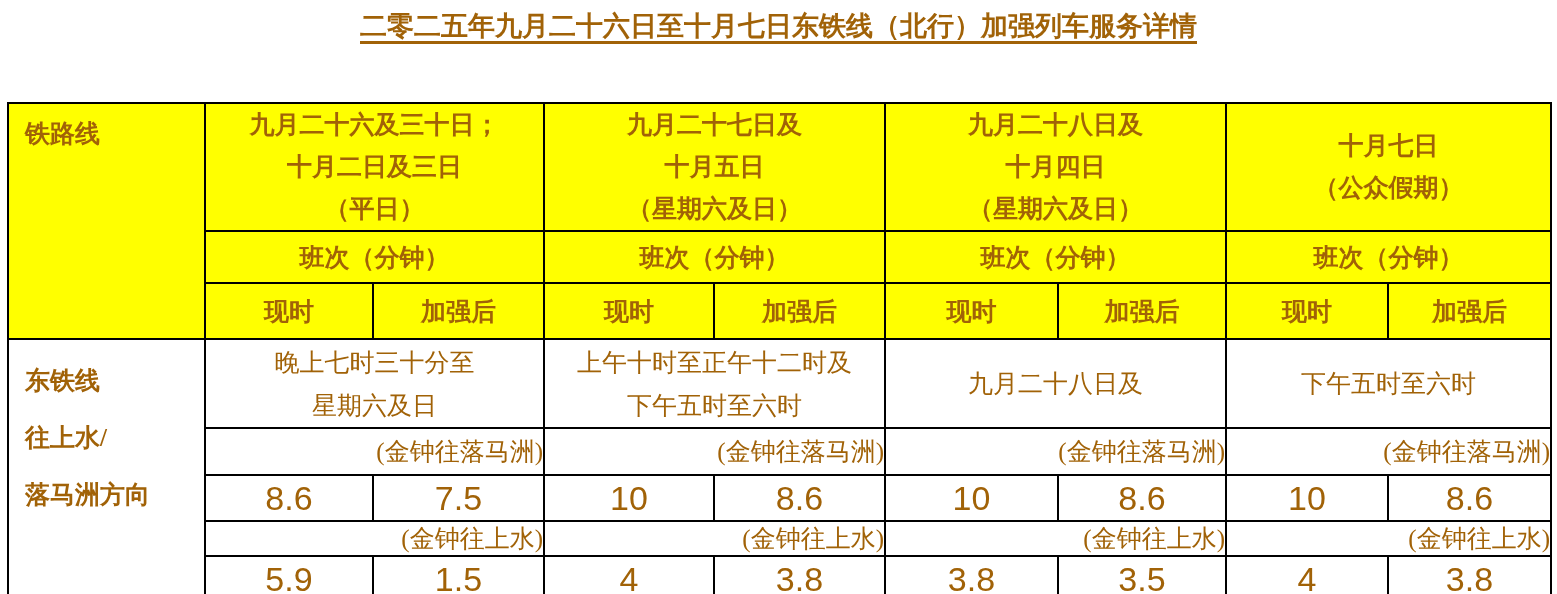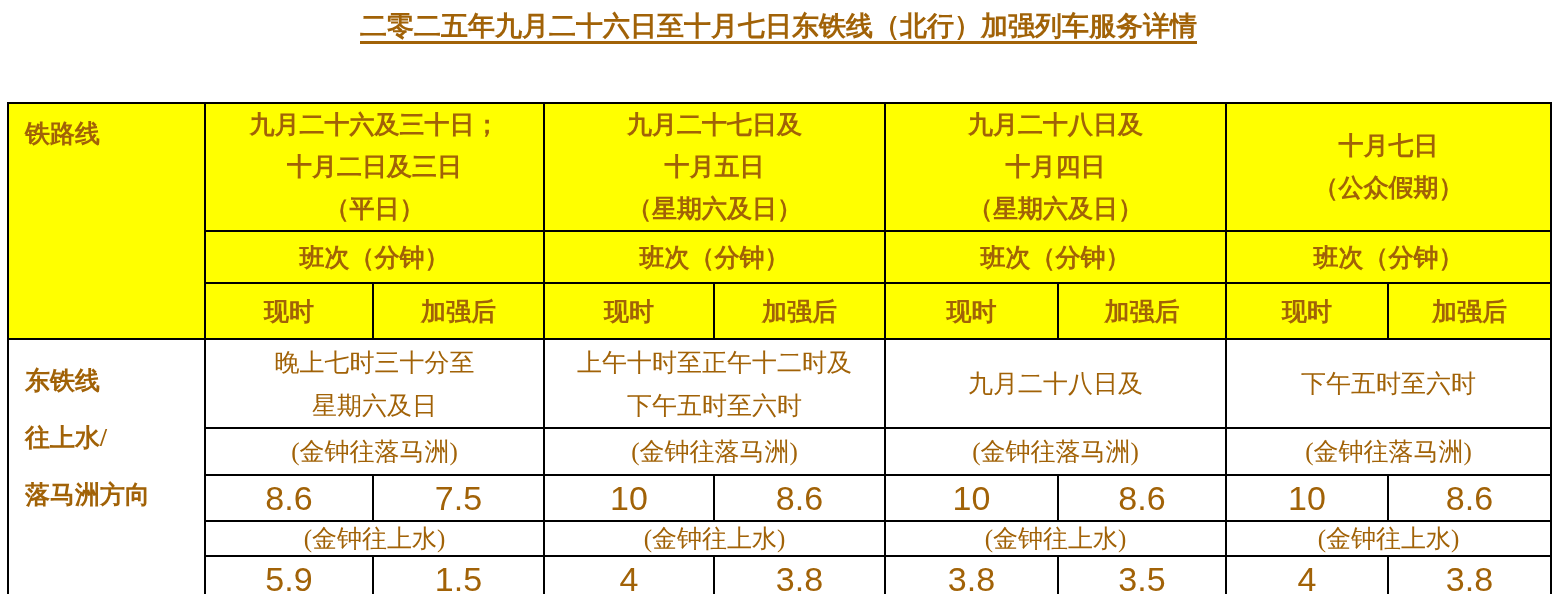--- a/index.html
+++ b/index.html
@@ -70,20 +70,21 @@
     padding: 12px 0 0 16px;
     font-weight: bold;
     line-height: 57px;
     background: #ffffff;
   }
   .time {
     line-height: 43px;
   }
   .dir {
     line-height: normal;
+    text-align: right;
   }
   .num {
     font-family: "Liberation Sans", "DejaVu Sans", sans-serif;
     font-size: 34px;
   }
   .enh {
     font-weight: normal;
   }
   tr.r1 { height: 128px; }
   tr.r2 { height: 52px; }

